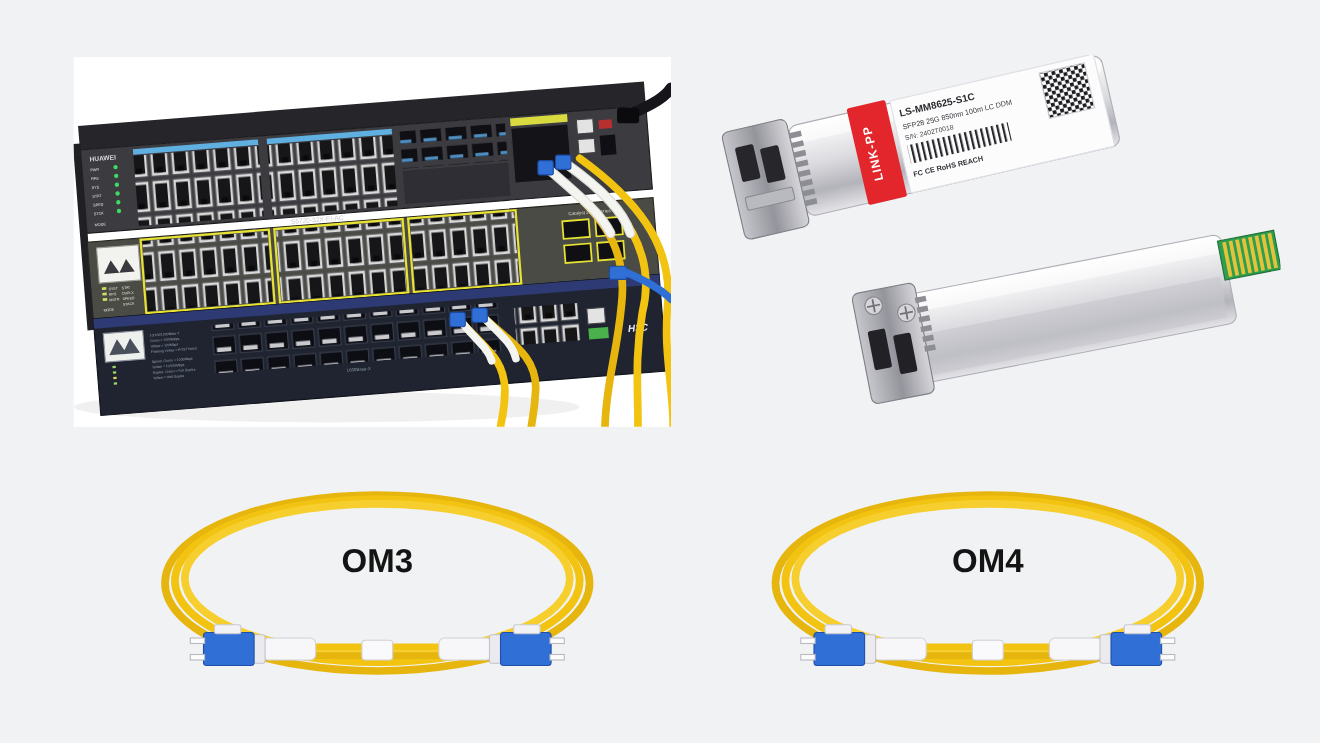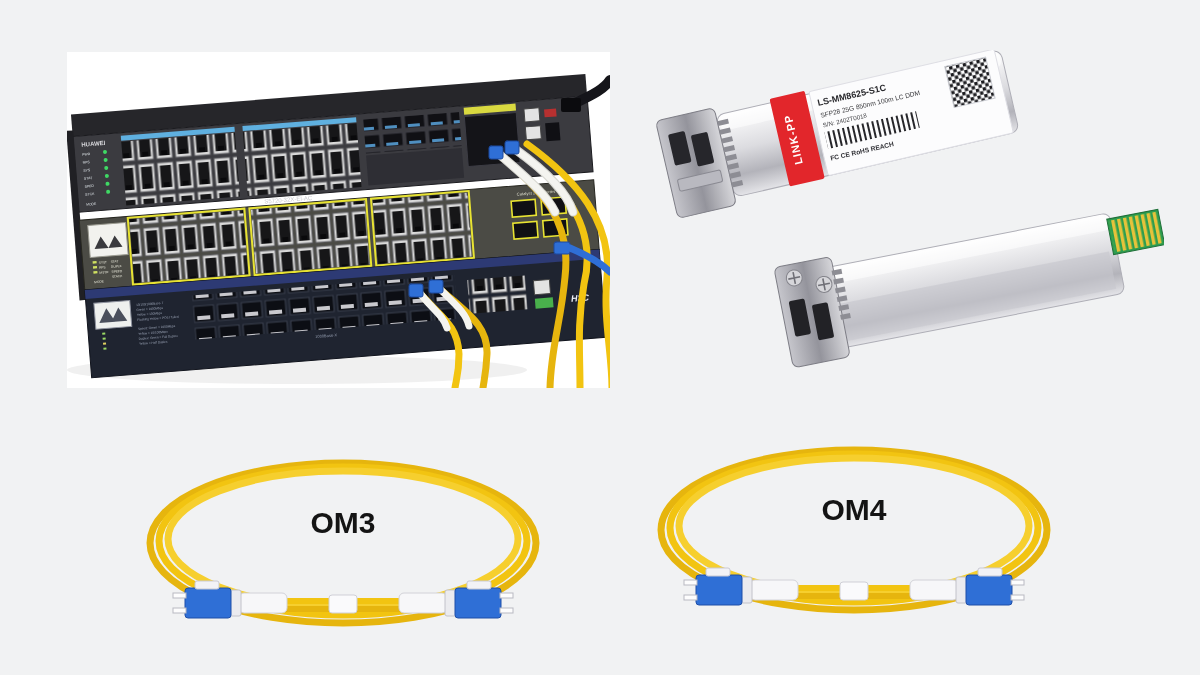--- a/index.html
+++ b/index.html
@@ -4,22 +4,22 @@
 <style>
   html,body{margin:0;padding:0;}
   body{
     width:1200px;height:675px;position:relative;overflow:hidden;
     background:#f1f2f3;
     font-family:"Liberation Sans", sans-serif;
   }
   .abs{position:absolute;}
   #switch-photo{left:67px;top:52px;width:543px;height:336px;background:#ffffff;}
   #sfp-photo{left:642px;top:50px;width:522px;height:350px;}
-  #om3-figure{left:133px;top:451px;width:420px;height:195px;}
-  #om4-figure{left:644px;top:438px;width:420px;height:195px;}
+  #om3-figure{left:133px;top:438px;width:420px;height:195px;}
+  #om4-figure{left:688px;top:438px;width:420px;height:195px;}
   svg{display:block;}
   svg text{font-family:"Liberation Sans", sans-serif;}
 </style>
 </head>
 <body>
 
 <div id="switch-photo" class="abs">
 <svg width="543" height="336" viewBox="0 0 543 336">
   <defs>
     <pattern id="rj45" width="19" height="32" patternUnits="userSpaceOnUse">

